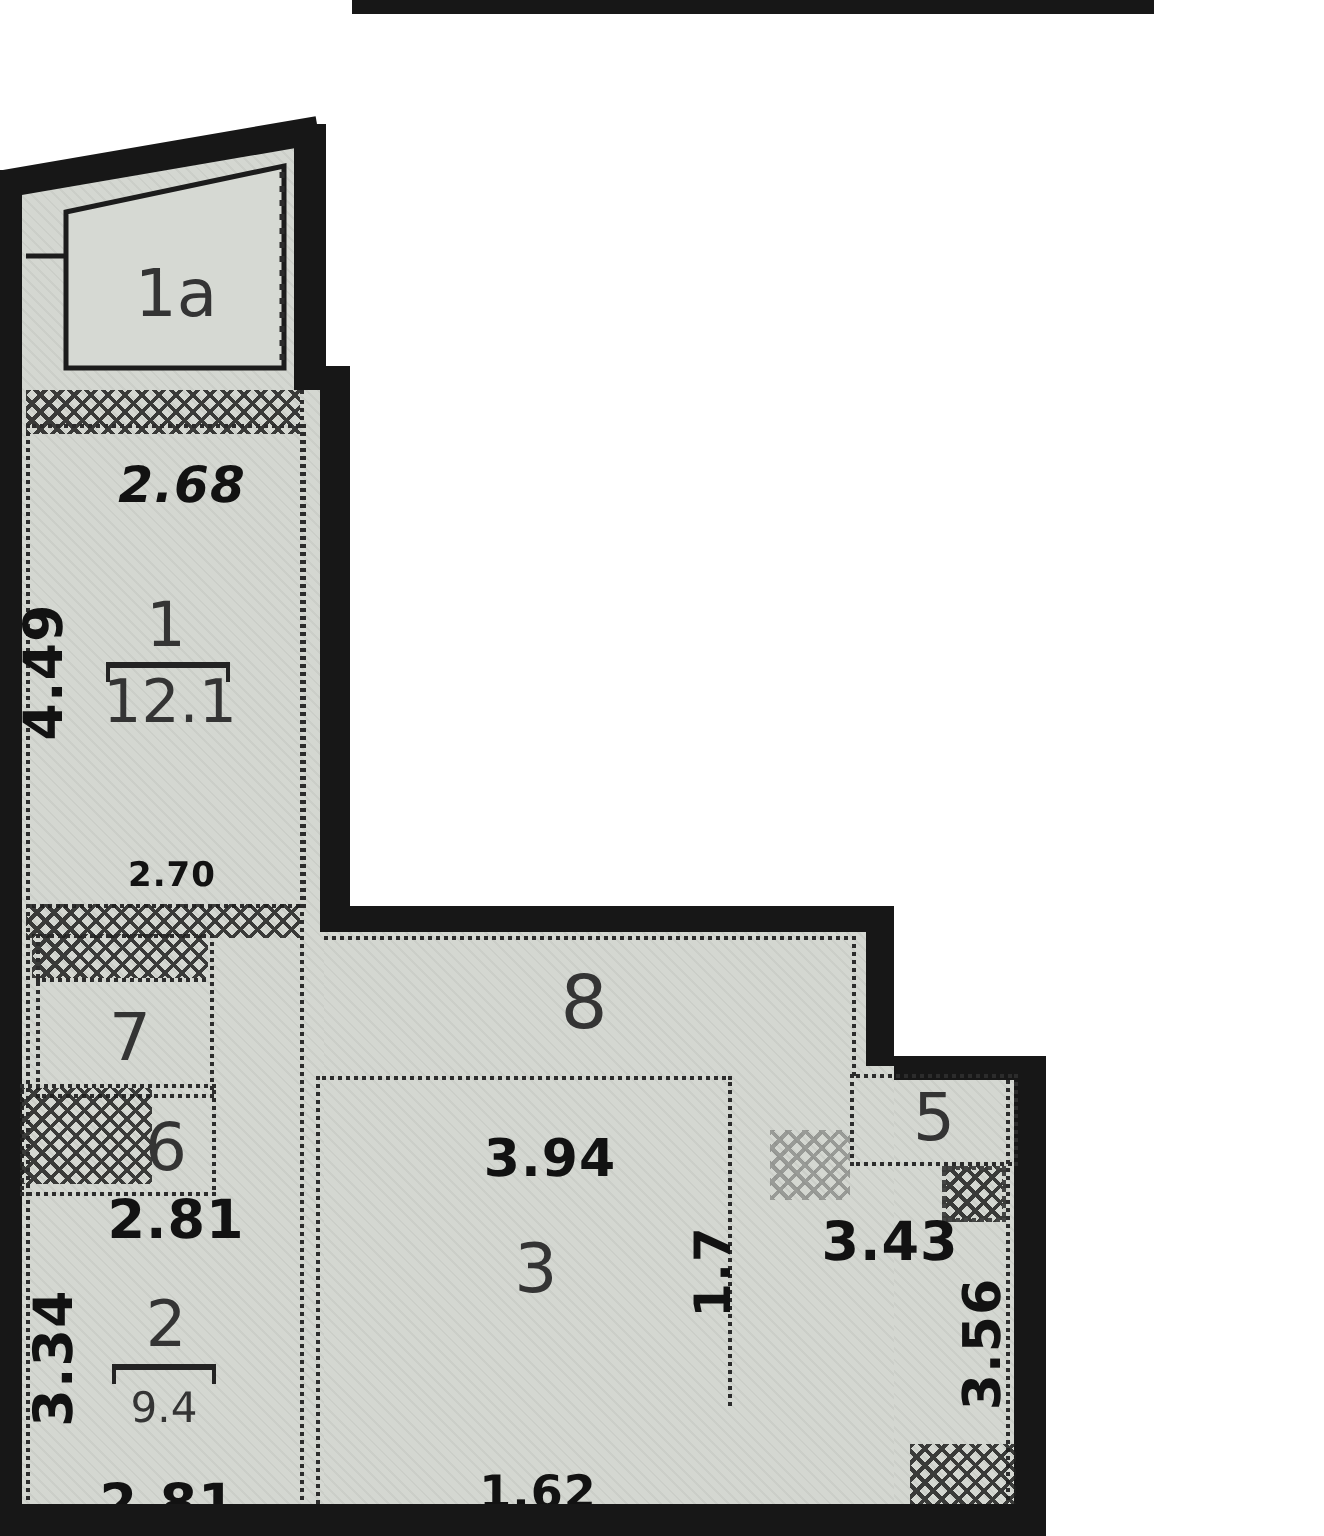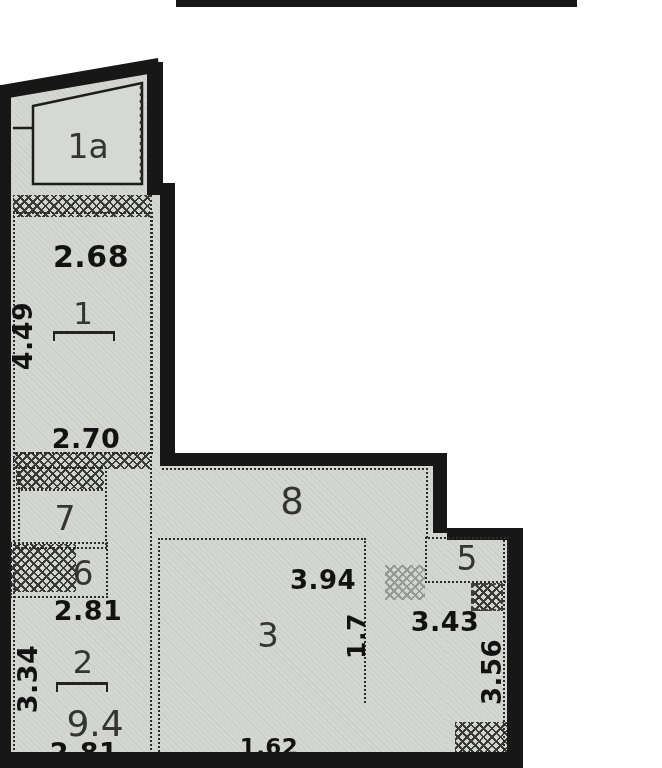--- a/index.html
+++ b/index.html
@@ -83,39 +83,40 @@
   <div class="dot-v" style="left:364px;top:538px;height:165px;z-index:4;"></div>
 
   <div class="dotrect" style="left:425px;top:537px;width:80px;height:42px;z-index:4;"></div>
   <div class="hatch hatch-light" style="left:385px;top:565px;width:40px;height:35px;z-index:4;"></div>
   <div class="dotrect hatch" style="left:471px;top:583px;width:28px;height:24px;z-index:4;"></div>
   <div class="dot-v" style="left:503px;top:540px;height:210px;z-index:4;"></div>
   <div class="hatch" style="left:455px;top:722px;width:53px;height:30px;z-index:4;"></div>
 
   <div class="rnum txt-layer" style="left:58px;top:126px;width:60px;height:40px;font-size:33px;">1a</div>
 
-  <div class="dim txt-layer" style="left:55px;top:241px;width:72px;height:30px;font-size:30px;">2.68</div>
+  <div class="dim txt-layer" style="left:55px;top:227px;width:72px;height:30px;font-size:25px;font-style:italic;">2.68</div>
   <div class="dim vrot txt-layer" style="left:-14px;top:321px;width:72px;height:30px;font-size:27px;">4.49</div>
   <div class="rnum txt-layer" style="left:68px;top:297px;width:30px;height:32px;font-size:31px;">1</div>
   <div class="frac txt-layer" style="left:53px;top:331px;width:62px;"></div>
-  <div class="dim txt-layer" style="left:50px;top:423px;width:72px;height:30px;font-size:27px;">2.70</div>
+  <div class="rnum txt-layer" style="left:54px;top:334px;width:62px;height:34px;font-size:30px;">12.1</div>
+  <div class="dim txt-layer" style="left:50px;top:423px;width:72px;height:30px;font-size:17px;">2.70</div>
 
   <div class="rnum txt-layer" style="left:50px;top:500px;width:30px;height:36px;font-size:33px;">7</div>
   <div class="rnum txt-layer" style="left:68px;top:553px;width:30px;height:40px;font-size:33px;">6</div>
 
   <div class="dim txt-layer" style="left:52px;top:595px;width:72px;height:30px;font-size:27px;">2.81</div>
   <div class="dim vrot txt-layer" style="left:-8px;top:664px;width:70px;height:30px;font-size:27px;">3.34</div>
   <div class="rnum txt-layer" style="left:68px;top:644px;width:30px;height:36px;font-size:32px;">2</div>
   <div class="frac txt-layer" style="left:56px;top:682px;width:52px;"></div>
-  <div class="rnum txt-layer" style="left:69px;top:686px;width:52px;height:36px;font-size:36px;margin-top:19px;">9.4</div>
+  <div class="rnum txt-layer" style="left:56px;top:686px;width:52px;height:36px;font-size:21px;">9.4</div>
   <div class="dim txt-layer" style="left:48px;top:737px;width:72px;height:30px;font-size:27px;">2.81</div>
 
   <div class="rnum txt-layer" style="left:276px;top:480px;width:32px;height:42px;font-size:37px;">8</div>
 
-  <div class="dim txt-layer" style="left:241px;top:565px;width:68px;height:30px;font-size:26px;margin-left:48px;">3.94</div>
+  <div class="dim txt-layer" style="left:241px;top:565px;width:68px;height:30px;font-size:26px;">3.94</div>
   <div class="rnum txt-layer" style="left:254px;top:616px;width:28px;height:38px;font-size:34px;">3</div>
   <div class="dim vrot txt-layer" style="left:330px;top:623px;width:52px;height:26px;font-size:25px;">1.7</div>
   <div class="dim txt-layer" style="left:238px;top:733px;width:62px;height:28px;font-size:23px;">1.62</div>
 
   <div class="rnum txt-layer" style="left:453px;top:540px;width:28px;height:36px;font-size:33px;">5</div>
   <div class="dim txt-layer" style="left:410px;top:606px;width:70px;height:30px;font-size:27px;">3.43</div>
   <div class="dim vrot txt-layer" style="left:457px;top:657px;width:70px;height:30px;font-size:26px;">3.56</div>
 
 </div>
 

